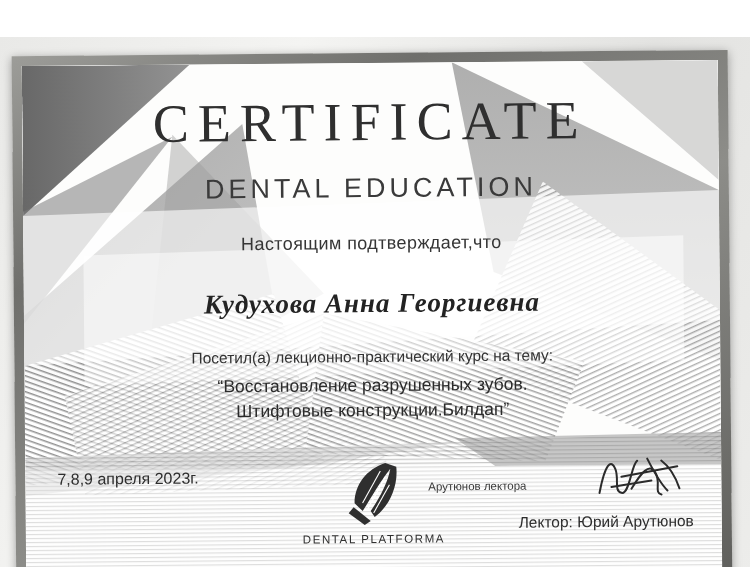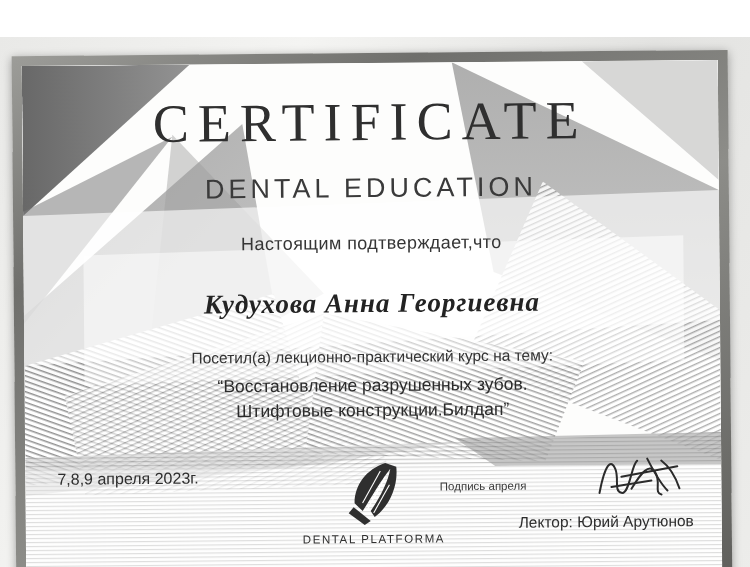--- a/index.html
+++ b/index.html
@@ -277,21 +277,21 @@
           <div class="course-intro">Посетил(а) лекционно-практический курс на тему:</div>
 
           <div class="course-title">
             <div>“Восстановление разрушенных зубов.</div>
             <div>Штифтовые конструкции.Билдап”</div>
           </div>
 
           <div class="date-line">7,8,9 апреля 2023г.</div>
 
 
-          <div class="sign-label">Подпись апреля</div>
+          <div class="sign-label">Арутюнов лектора</div>
 
           <div class="lecturer-line">Лектор: Юрий Арутюнов</div>
 
           <div class="signature">
             <svg viewBox="0 0 96 46" xmlns="http://www.w3.org/2000/svg">
               <g fill="none" stroke="#2b2b2b" stroke-width="2" stroke-linecap="round">
                 <path d="M8 40 C 14 10, 20 6, 24 16 C 28 26, 22 38, 30 40 C 38 42, 40 12, 46 8"></path>
                 <path d="M40 36 C 50 20, 58 10, 64 20 C 70 30, 62 40, 70 42"></path>
                 <path d="M56 6 C 62 18, 68 30, 76 38"></path>
                 <path d="M30 24 L 86 14"></path>

